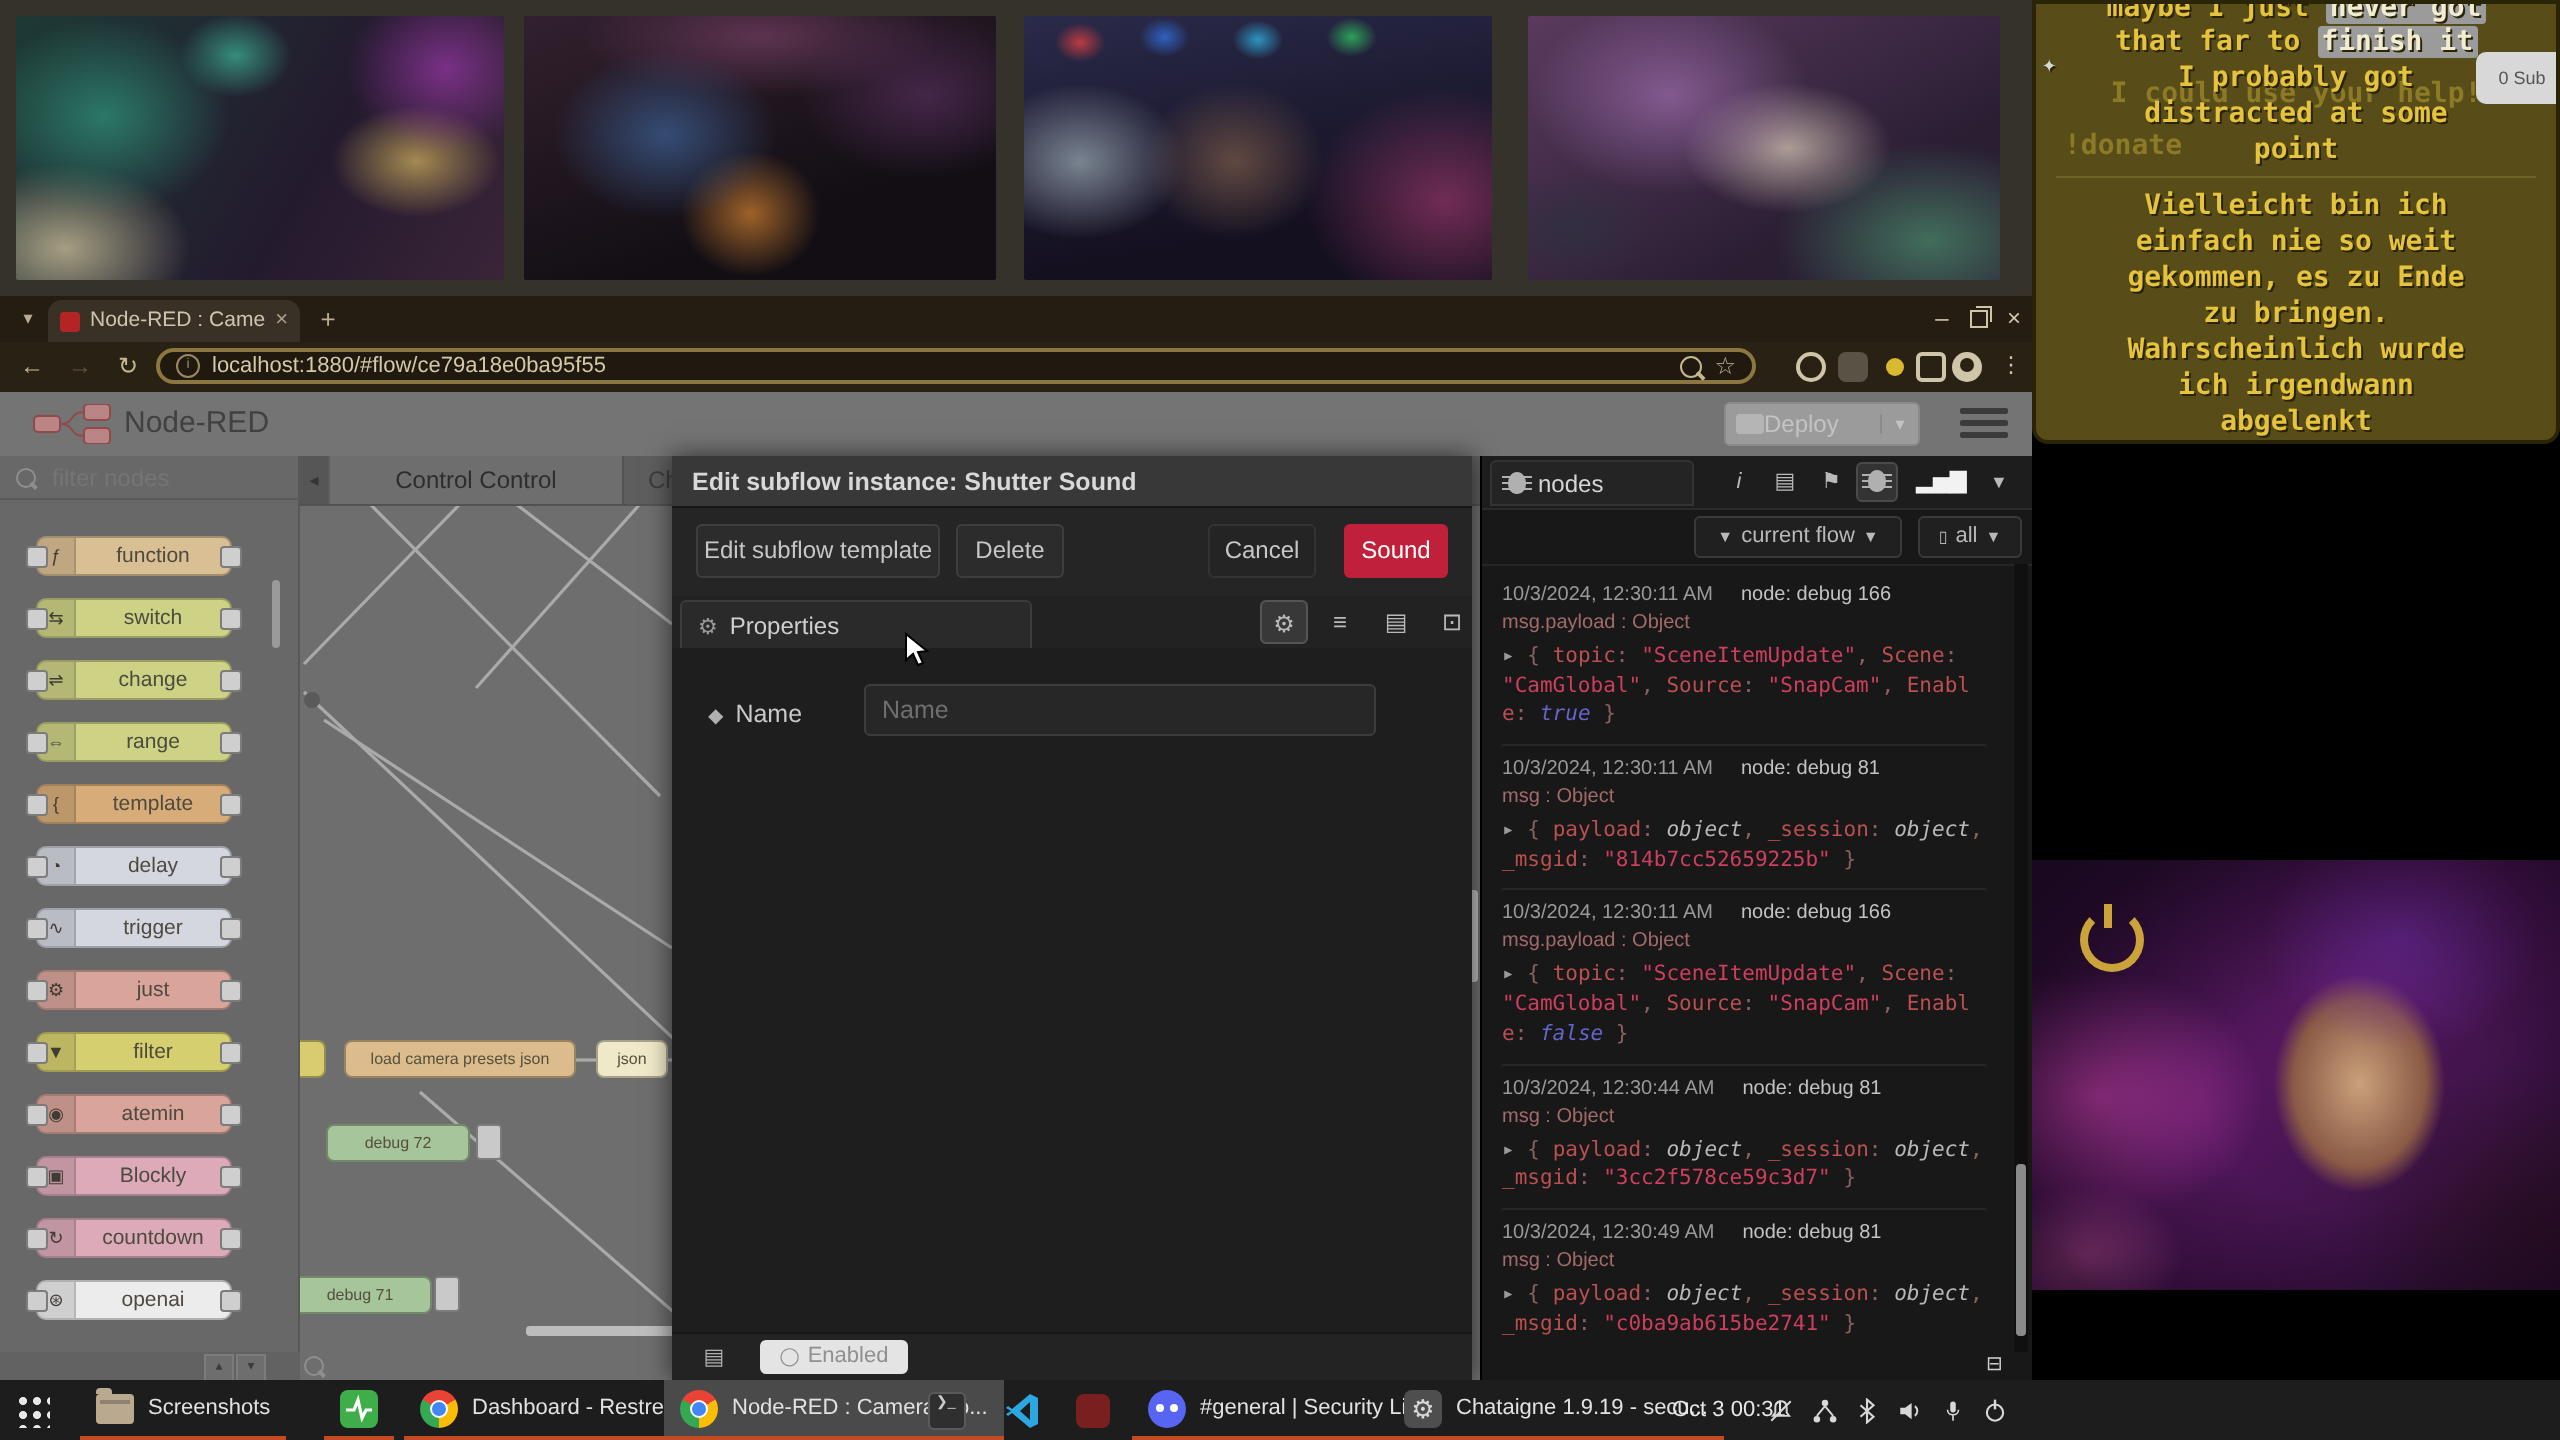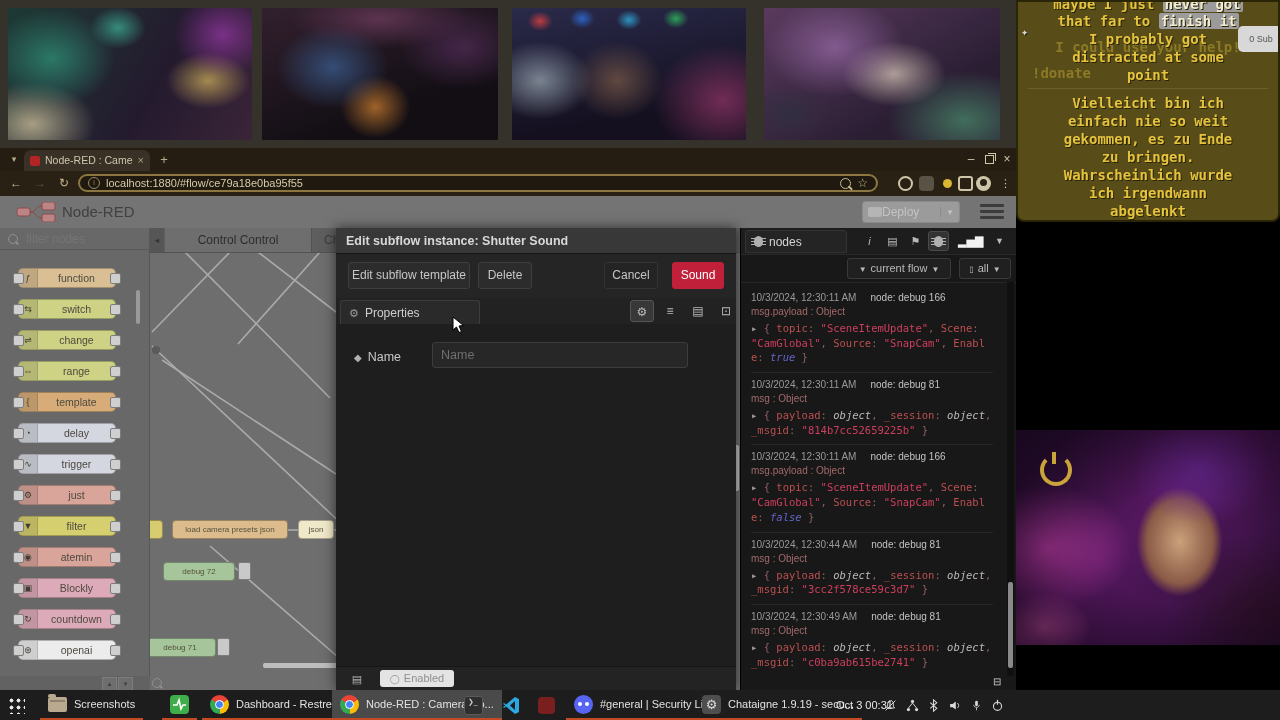--- a/index.html
+++ b/index.html
@@ -141,21 +141,21 @@
   
   .dialog{left:336px;top:228px;width:400px;height:462px;background:#1e1e1e;z-index:20;box-shadow:0 0 12px rgba(0,0,0,.6);}
   .dlg-title{position:absolute;left:0;top:0;width:100%;height:26px;background:#383838;border-bottom:1px solid #161616;
         color:#d8d8d8;font-size:12.5px;font-weight:bold;line-height:26px;padding-left:10px;box-sizing:border-box;}
   .dlg-btnrow{position:absolute;left:0;top:26px;width:100%;height:44px;background:#252525;}
   .dbtn{position:absolute;top:8px;height:27px;background:#2c2c2c;border:1px solid #3e3e3e;border-radius:3px;
         color:#c6c6c6;font-size:12px;text-align:center;line-height:25px;box-sizing:border-box;}
   .db1{left:12px;width:122px;} .db2{left:142px;width:54px;} .db3{left:268px;width:54px;background:#242424;border-color:#333;}
   .db4{left:336px;width:52px;background:#c1203b;border-color:#c1203b;color:#fff;}
   .dlg-tabs{position:absolute;left:0;top:70px;width:100%;height:26px;background:#222;border-bottom:1px solid #161616;}
-  .dtab{position:absolute;left:4px;top:2px;width:140px;height:24px;background:#2a2a2a;border:1px solid #3c3c3c;border-bottom:none;
+  .dtab{position:absolute;left:4px;top:2px;width:176px;height:24px;background:#2a2a2a;border:1px solid #3c3c3c;border-bottom:none;
         border-radius:3px 3px 0 0;color:#cfcfcf;font-size:12px;line-height:24px;padding-left:8px;box-sizing:border-box;}
   .dtab .g{color:#9a9a9a;margin-right:6px;font-size:11px;}
   .dticon{position:absolute;top:2px;width:24px;height:22px;color:#b9b9b9;font-size:12px;line-height:22px;text-align:center;}
   .dt1{left:294px;background:#383838;border:1px solid #555;border-radius:3px;box-sizing:border-box;}
   .dt2{left:322px;} .dt3{left:350px;} .dt4{left:378px;}
   .dlg-body{position:absolute;left:0;top:96px;width:100%;height:342px;background:#1e1e1e;}
   .dname-label{position:absolute;left:18px;top:26px;color:#c9c9c9;font-size:12.5px;}
   .dname-label .tag{color:#b0b0b0;margin-right:6px;font-size:10px;}
   .dname-input{position:absolute;left:96px;top:18px;width:256px;height:26px;background:#272727;border:1px solid #3d3d3d;
         border-radius:3px;box-sizing:border-box;color:#ccc;font-size:12.5px;padding:0 8px;font-family:"Liberation Sans",sans-serif;outline:none;}

